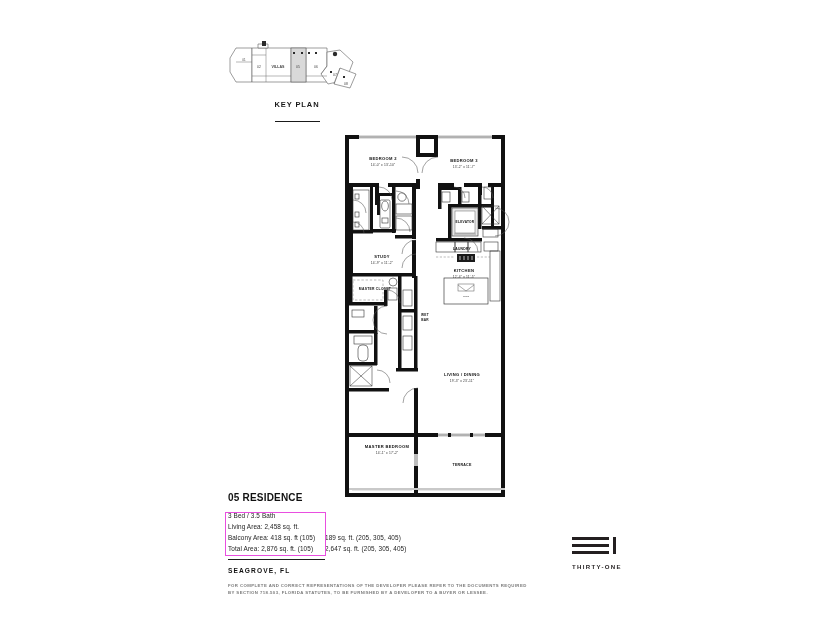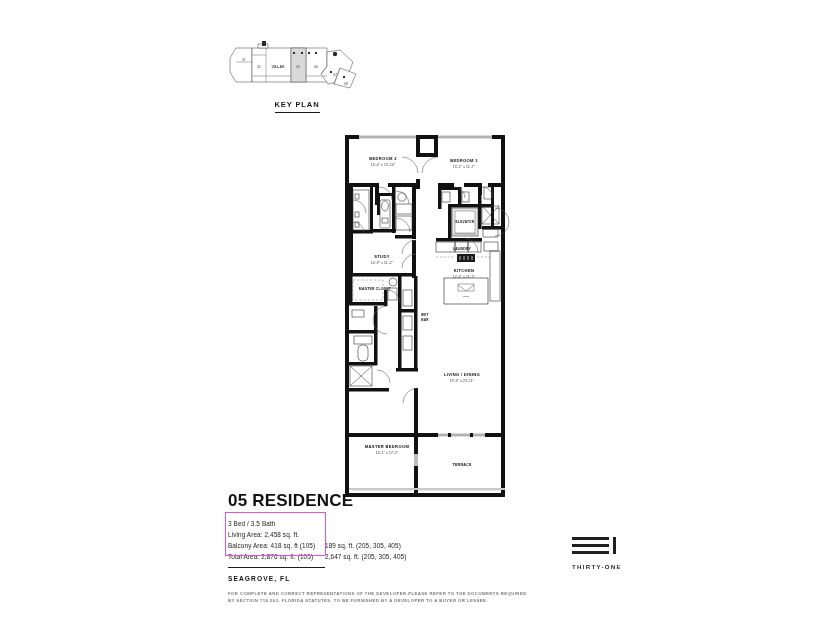--- a/index.html
+++ b/index.html
@@ -30,21 +30,21 @@
     top: 62px;
     width: 150px;
     text-align: center;
     font-size: 7.5px;
     letter-spacing: 0.9px;
     font-weight: 700;
     color: #1a1a1a;
   }
   #keyplan-caption span {
     border-bottom: 1px solid #1a1a1a;
-    padding-bottom: 3px;
+    padding-bottom: 12px;
   }
 
   
   #floorplan-block {
     position: absolute;
     left: 340px;
     top: 130px;
     width: 182px;
     height: 372px;
   }
@@ -81,21 +81,21 @@
   }
 
   
   #info-block {
     position: absolute;
     left: 228px;
     top: 492px;
     width: 420px;
   }
   #residence-title {
-    font-size: 17px;
+    font-size: 10px;
     font-weight: 700;
     letter-spacing: 0.2px;
     color: #111;
     margin: 0 0 7px 0;
     line-height: 1.1;
   }
   #specs-outline {
     position: absolute;
     left: -3px;
     top: 20px;

